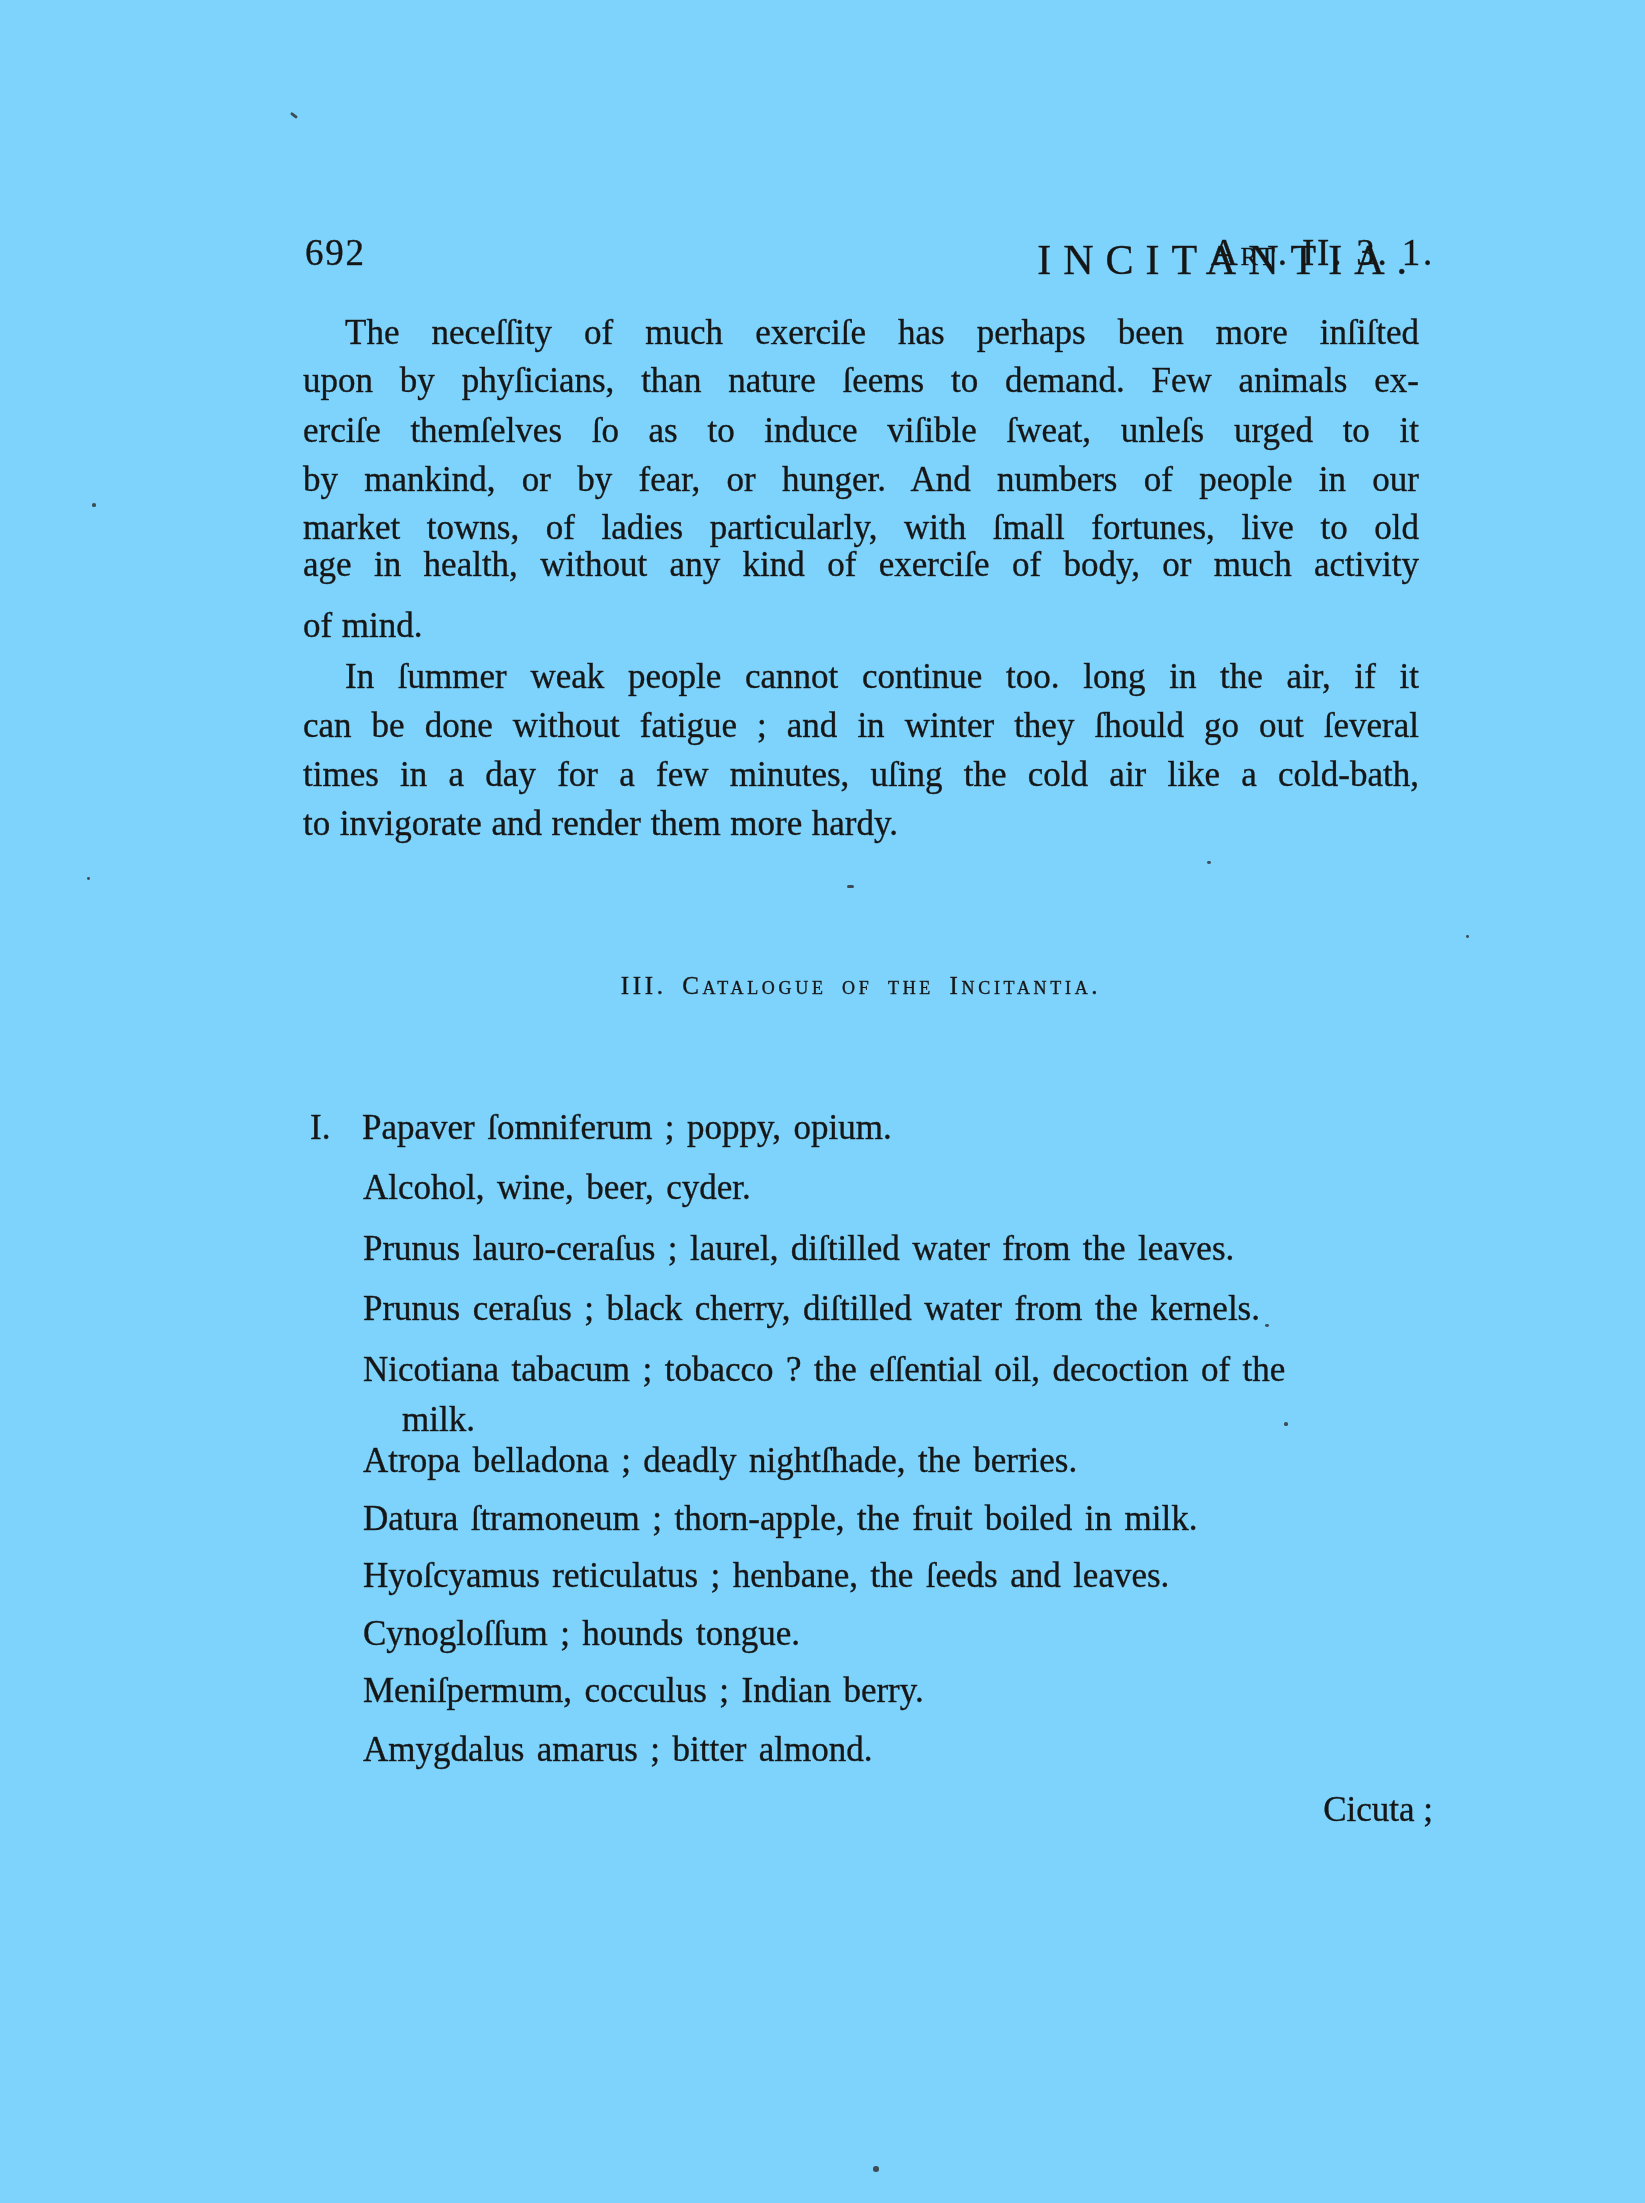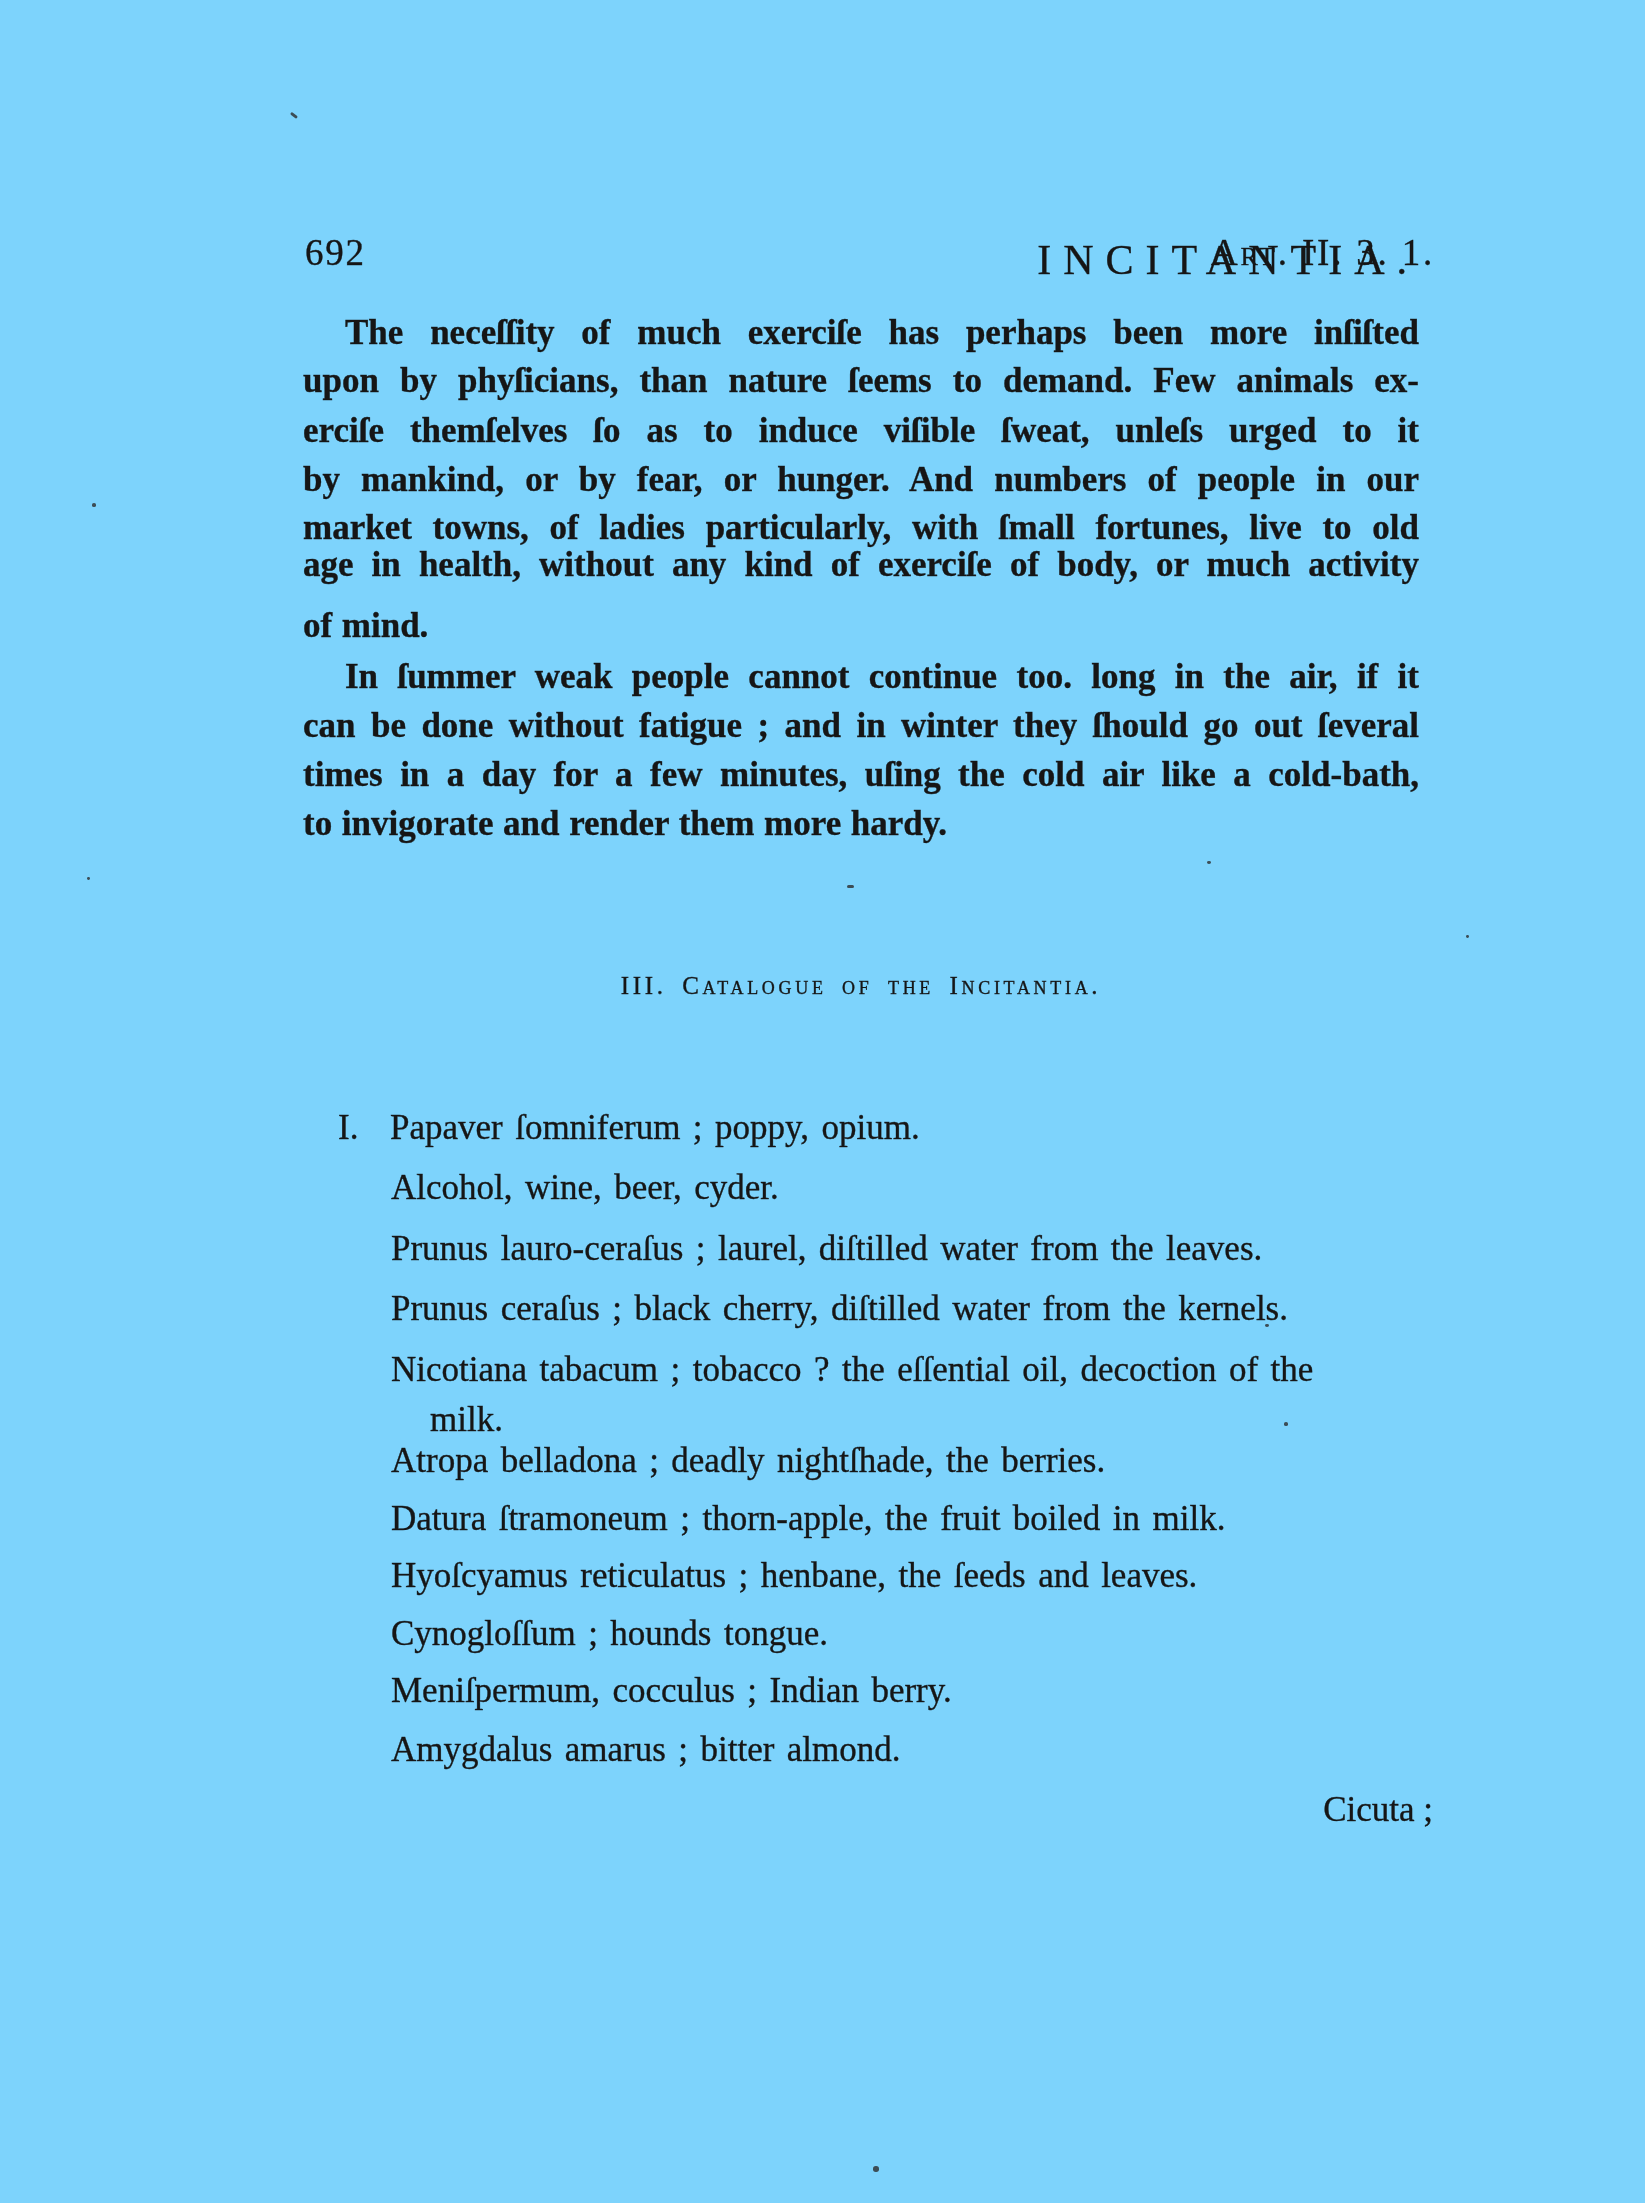--- a/index.html
+++ b/index.html
@@ -37,21 +37,20 @@
 
   
   .bline {
     position: absolute;
     left: 303px; width: 1116px;
     font-size: 35px; line-height: 49px;
     text-align: justify;
     text-align-last: justify;
     box-sizing: border-box;
     word-spacing: 0.9px;
-    font-weight: bold;
   }
   .bline.first { padding-left: 42px; }
   .bline.last  { text-align-last: left; }
 
   
   .section-heading {
     left: 303px; top: 972px; width: 1116px;
     text-align: center;
     font-size: 25px;
     font-variant: small-caps;
@@ -59,21 +58,20 @@
     word-spacing: 5.5px;
   }
 
   
   .cat {
     position: absolute;
     left: 363px;
     font-size: 35px; line-height: 44px;
     white-space: nowrap;
     word-spacing: 3.7px;
-    margin-left: 28px;
   }
   .cat.numbered { left: 310px; }
   .cat.wrap { left: 402px; }
   .cat-numeral {
     display: inline-block;
     width: 52px;
   }
 
   
   .catchword {

